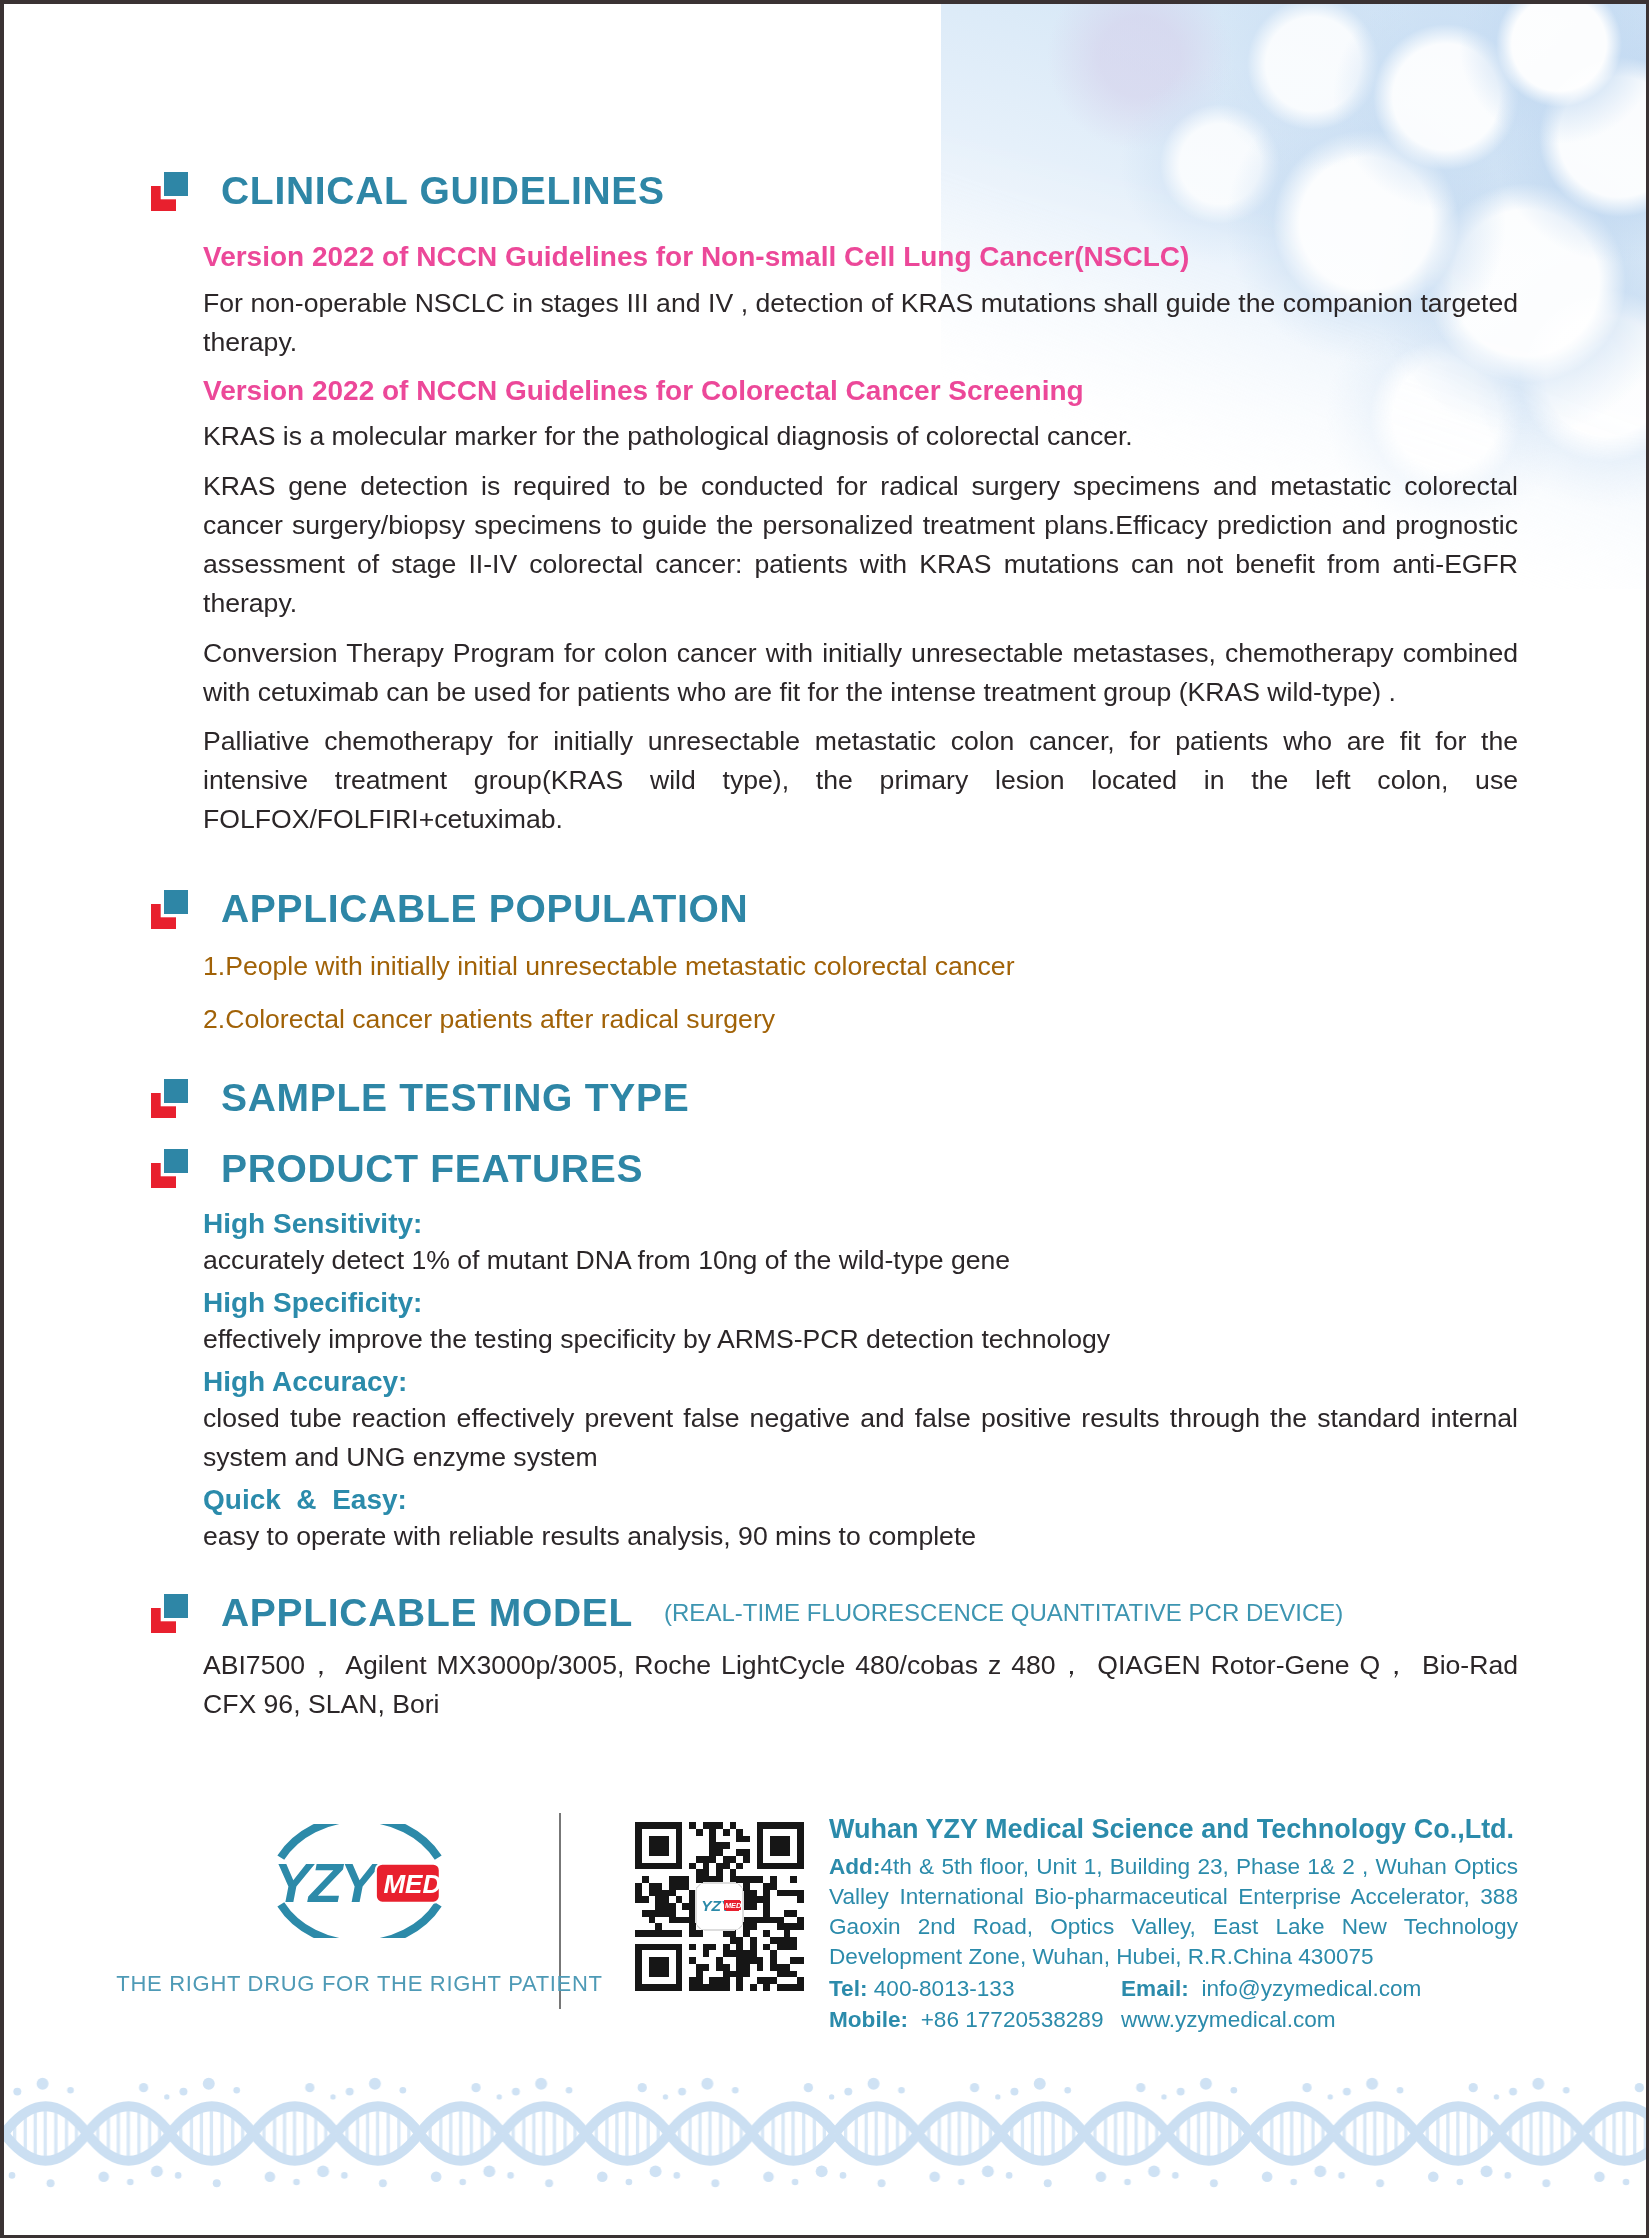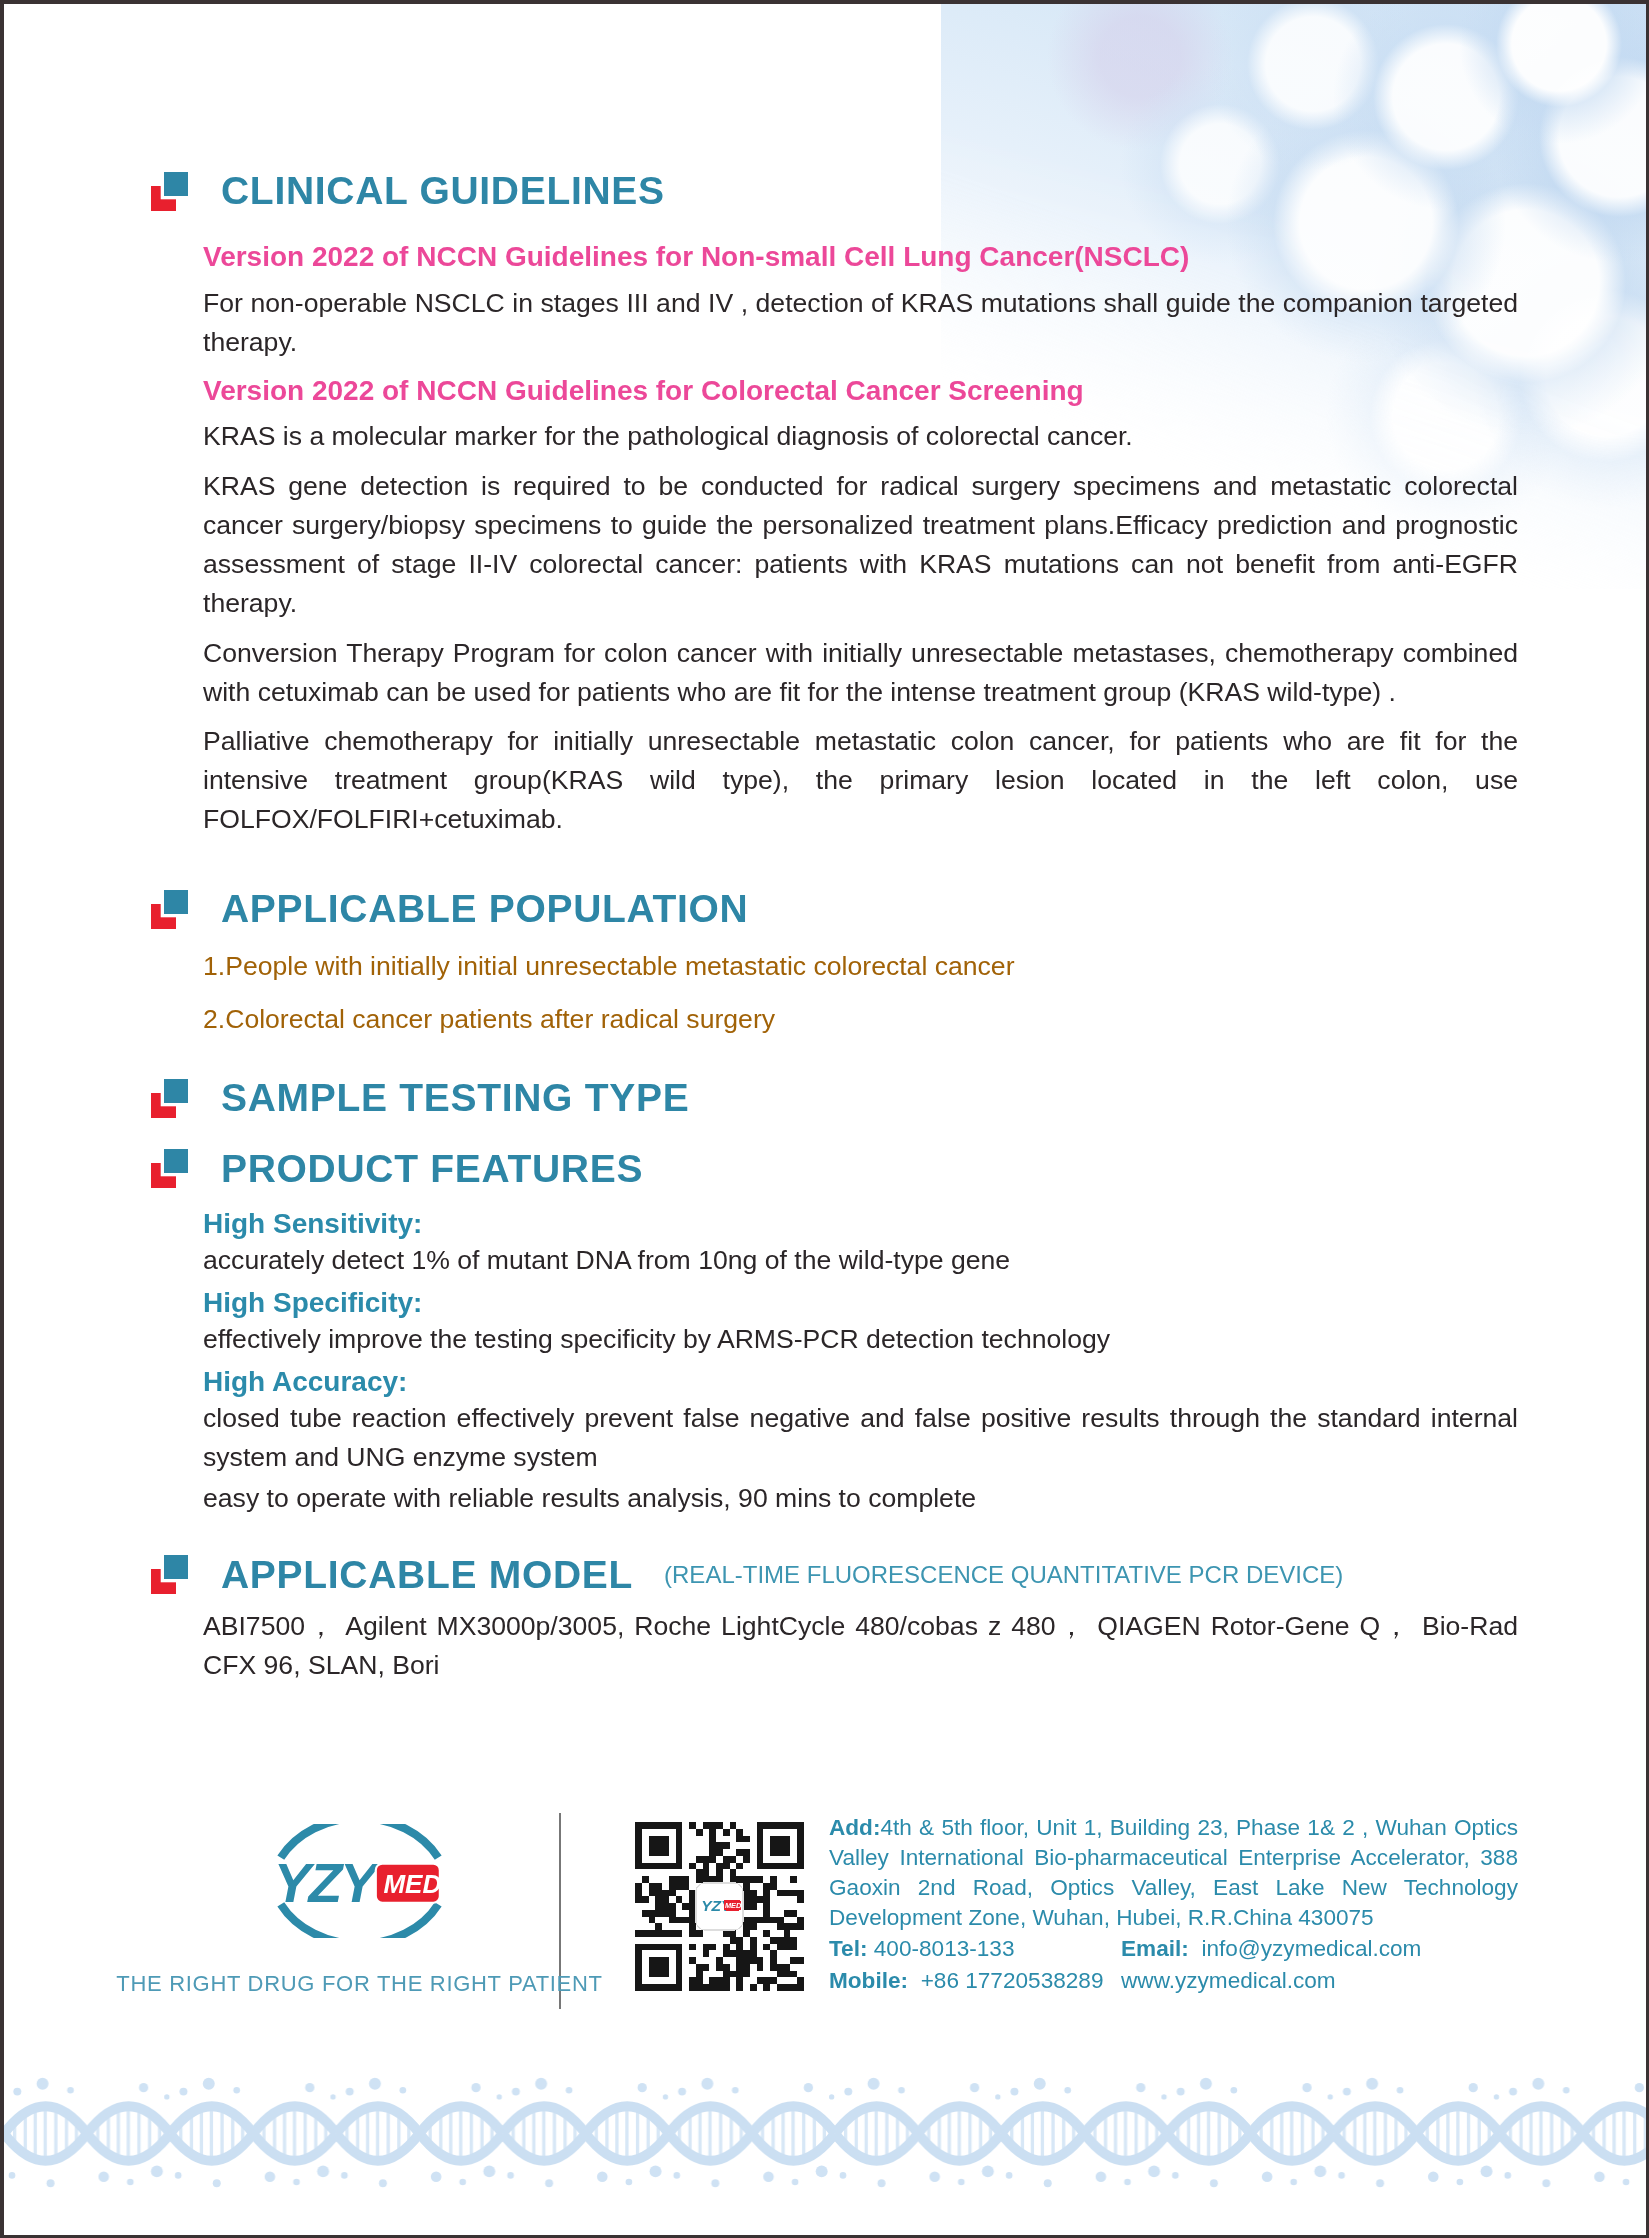--- a/index.html
+++ b/index.html
@@ -122,20 +122,21 @@
           </span>
         <h2>PRODUCT FEATURES</h2>
       </header>
       <div class="features">
         <div class="flabel">High Sensitivity:</div>
         <div class="fdesc">accurately detect 1% of mutant DNA from 10ng of the wild-type gene</div>
         <div class="flabel">High Specificity:</div>
         <div class="fdesc">effectively improve the testing specificity by ARMS-PCR detection technology</div>
         <div class="flabel">High Accuracy:</div>
         <div class="fdesc">closed tube reaction effectively prevent false negative and false positive results through the standard internal system and UNG enzyme system</div>
+        <div class="flabel">Quick  &amp;  Easy:</div>
         <div class="fdesc">easy to operate with reliable results analysis, 90 mins to complete</div>
       </div>
     </section>
 
     <section id="sec-model">
       <header class="sec-h">
         <span class="sec-icon">
             <i class="sq-red"></i>
             <i class="sq-teal"></i>
           </span>
@@ -382,20 +383,21 @@
       </g>
       <g>
         <rect x="90" y="90" width="70" height="70" rx="14" fill="#ffffff" stroke="#dddddd" stroke-width="2"></rect>
         <text x="98" y="132" font-family="Liberation Sans, DejaVu Sans, sans-serif" font-size="23" font-weight="bold" font-style="italic" fill="#2c8aa9">YZY</text>
         <rect x="131" y="115" width="26" height="16" rx="4" fill="#e8202e"></rect>
         <text x="133" y="127" font-family="Liberation Sans, DejaVu Sans, sans-serif" font-size="11" font-weight="bold" font-style="italic" fill="#ffffff">MED</text>
       </g>
     </svg>
 
     <div class="f-right">
+      <div class="f-title">Wuhan YZY Medical Science and Technology Co.,Ltd.</div>
       <p class="f-addr"><b>Add:</b><span>4th &amp; 5th floor, Unit 1, Building 23, Phase 1&amp; 2 , Wuhan Optics Valley International Bio-pharmaceutical Enterprise Accelerator, 388 Gaoxin 2nd Road, Optics Valley, East Lake New Technology Development Zone, Wuhan, Hubei, R.R.China  430075</span></p>
       <div class="f-row">
         <span class="f-col1"><b>Tel:</b> <span>400-8013-133</span></span>
         <span class="f-col2"><b>Email:</b>&nbsp; <span>info@yzymedical.com</span></span>
       </div>
       <div class="f-row">
         <span class="f-col1"><b>Mobile:</b>&nbsp; <span>+86 17720538289</span></span>
         <span class="f-col2">www.yzymedical.com</span>
       </div>
     </div>

